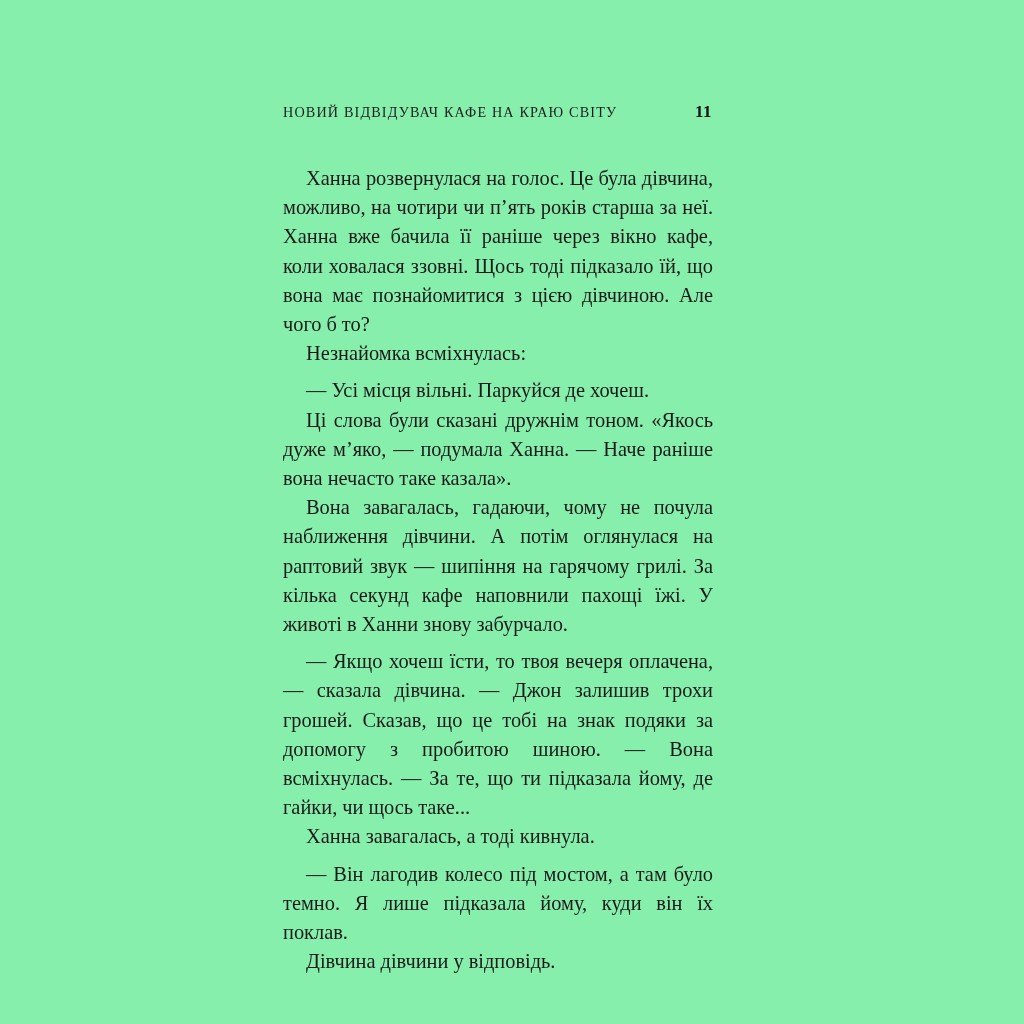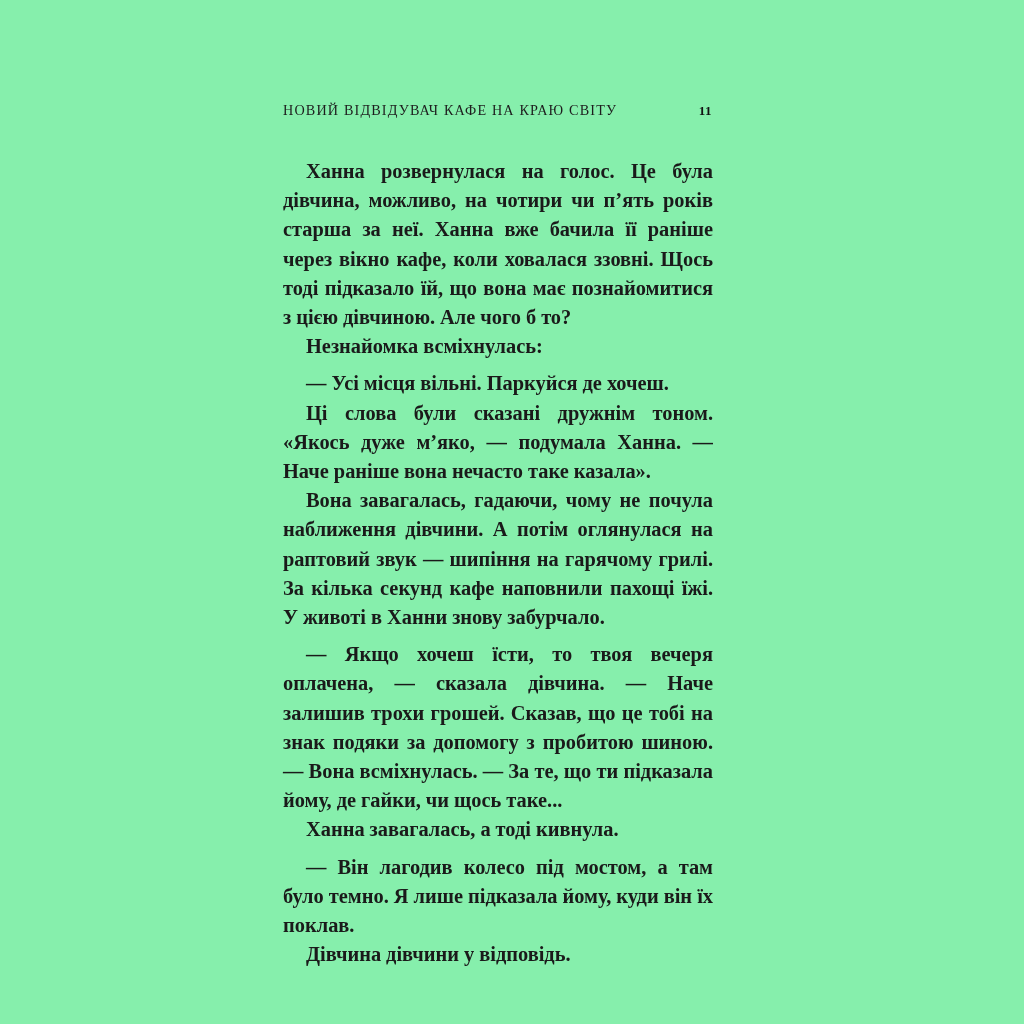--- a/index.html
+++ b/index.html
@@ -38,34 +38,33 @@
   }
   .running-head-title {
     font-size: 14.2px;
     letter-spacing: 1.15px;
     font-variant: normal;
     color: #1d1d1d;
     text-transform: uppercase;
     line-height: 1;
   }
   .running-head-folio {
-    font-size: 13px;
+    font-size: 17px;
     font-weight: bold;
     letter-spacing: 0.5px;
     color: #121212;
     line-height: 1;
   }
 
   
   .text-block {
     position: absolute;
     left: 283px;
-    top: 157px;
+    top: 164px;
     width: 430px;
-    font-weight: bold;
   }
 
   .para {
     margin: 0;
     font-size: 20.4px;
     line-height: 29.2px;
     text-align: justify;
     text-justify: inter-word;
     text-indent: 23px;
     hyphens: manual;
@@ -90,19 +89,19 @@
     <span class="running-head-title">НОВИЙ ВІДВІДУВАЧ КАФЕ НА КРАЮ СВІТУ</span>
     <span class="running-head-folio">11</span>
   </div>
 
   <div class="text-block">
     <p class="para last-line-free">Ханна розвернулася на голос. Це була дівчина, можливо, на чотири чи п’ять років старша за неї. Ханна вже бачила її раніше через вікно кафе, коли ховалася ззовні. Щось тоді підказало їй, що вона має познайомитися з цією дівчиною. Але чого б то?</p>
     <p class="para last-line-free">Незнайомка всміхнулась:</p>
     <p class="para dialogue last-line-free">— Усі місця вільні. Паркуйся де хочеш.</p>
     <p class="para last-line-free">Ці слова були сказані дружнім тоном. «Якось дуже м’яко, — подумала Ханна. — Наче раніше вона нечасто таке казала».</p>
     <p class="para last-line-free">Вона завагалась, гадаючи, чому не почула наближення дівчини. А потім оглянулася на раптовий звук — шипіння на гарячому грилі. За кілька секунд кафе наповнили пахощі їжі. У животі в Ханни знову забурчало.</p>
-    <p class="para dialogue last-line-free">— Якщо хочеш їсти, то твоя вечеря оплачена, — сказала дівчина. — Наче залишив трохи грошей. Сказав, що це тобі на знак подяки за допомогу з пробитою шиною. — Вона всміхнулась. — За те, що ти підказала йому, де гайки, чи щось таке...</p>
+    <p class="para dialogue last-line-free">— Якщо хочеш їсти, то твоя вечеря оплачена, — сказала дівчина. — Джон залишив трохи грошей. Сказав, що це тобі на знак подяки за допомогу з пробитою шиною. — Вона всміхнулась. — За те, що ти підказала йому, де гайки, чи щось таке...</p>
     <p class="para last-line-free">Ханна завагалась, а тоді кивнула.</p>
     <p class="para dialogue last-line-free">— Він лагодив колесо під мостом, а там було темно. Я лише підказала йому, куди він їх поклав.</p>
     <p class="para last-line-free">Дівчина дівчини у відповідь.</p>
   </div>
 
 </div>
 
 </body></html>

